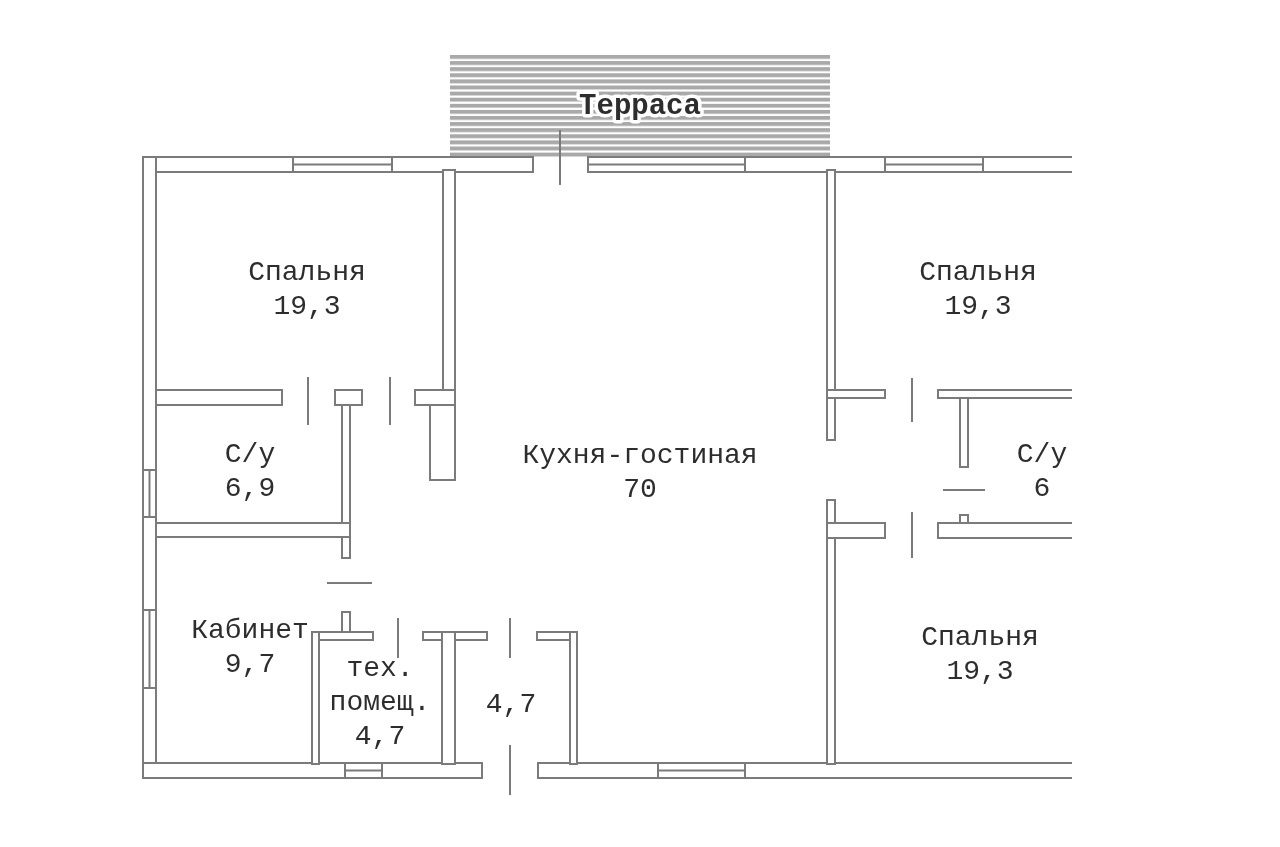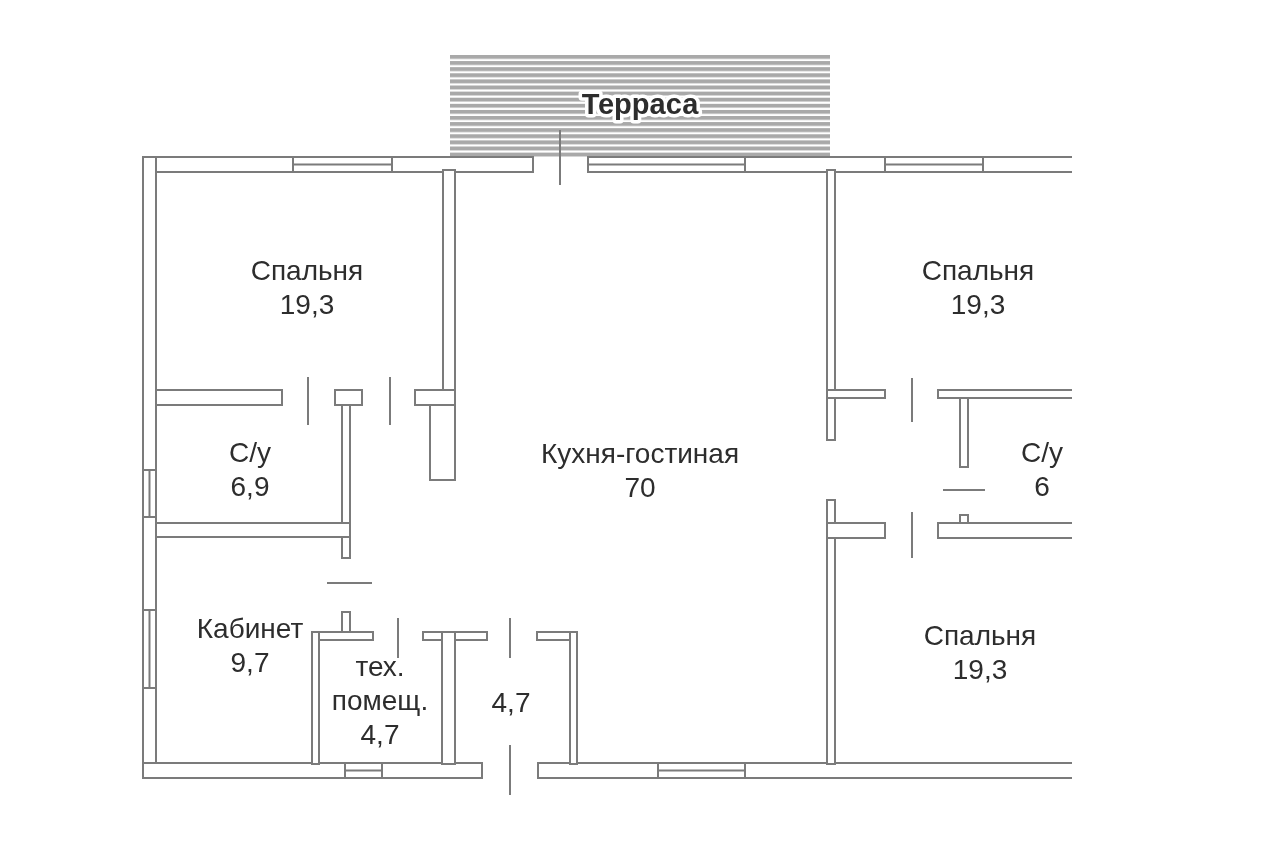--- a/index.html
+++ b/index.html
@@ -1,17 +1,17 @@
 <!DOCTYPE html>
 <html><head>
 <meta charset="utf-8">
 <style>
   html,body{margin:0;padding:0;background:#fff;}
   .stage{position:relative;width:1072px;height:847px;background:var(--bg,#fff);overflow:hidden;
-         font-family:Liberation Sans, sans-serif;}
+         font-family:Liberation Mono, monospace;}
   svg{position:absolute;left:0;top:0;}
   .wall{fill:#ffffff;stroke:var(--wall,#7b7b7b);stroke-width:2;}
   .winline{stroke:var(--wall,#7b7b7b);stroke-width:2;fill:none;}
   .tick{stroke:var(--wall,#7b7b7b);stroke-width:2;fill:none;}
   .room-label{font-size:28px;fill:var(--txt,#2d2d2d);text-anchor:middle;}
   .terrace-label{font-size:29px;font-weight:bold;fill:var(--txt,#2d2d2d);text-anchor:middle;
                  stroke:#ffffff;stroke-width:7;paint-order:stroke;stroke-linejoin:round;}
 </style>
 </head>
 <body>

